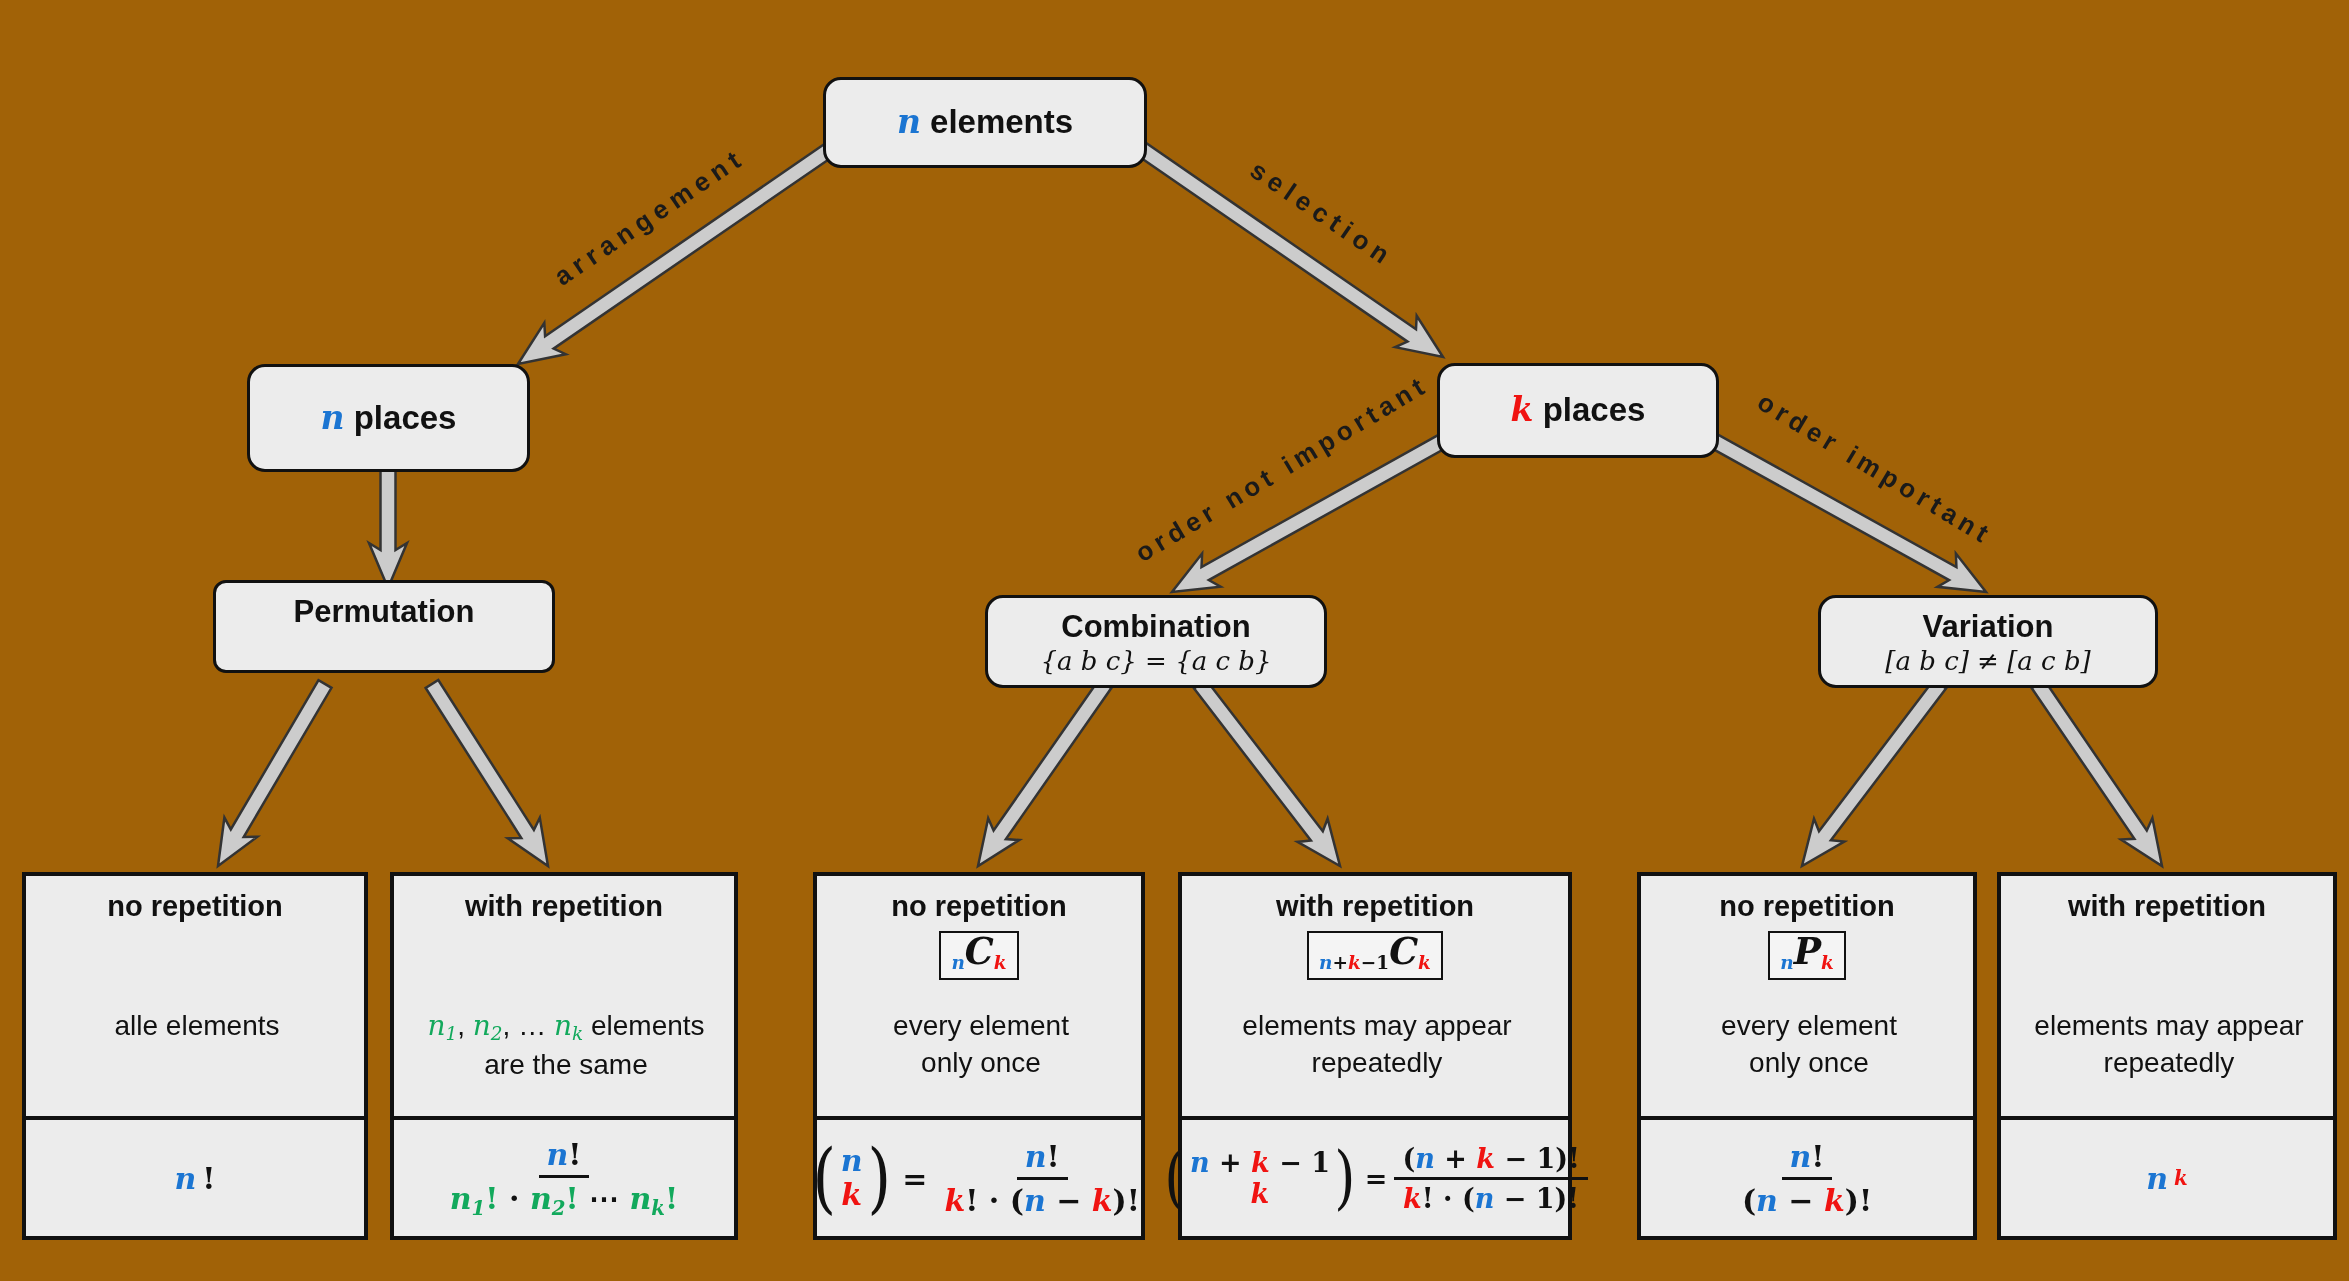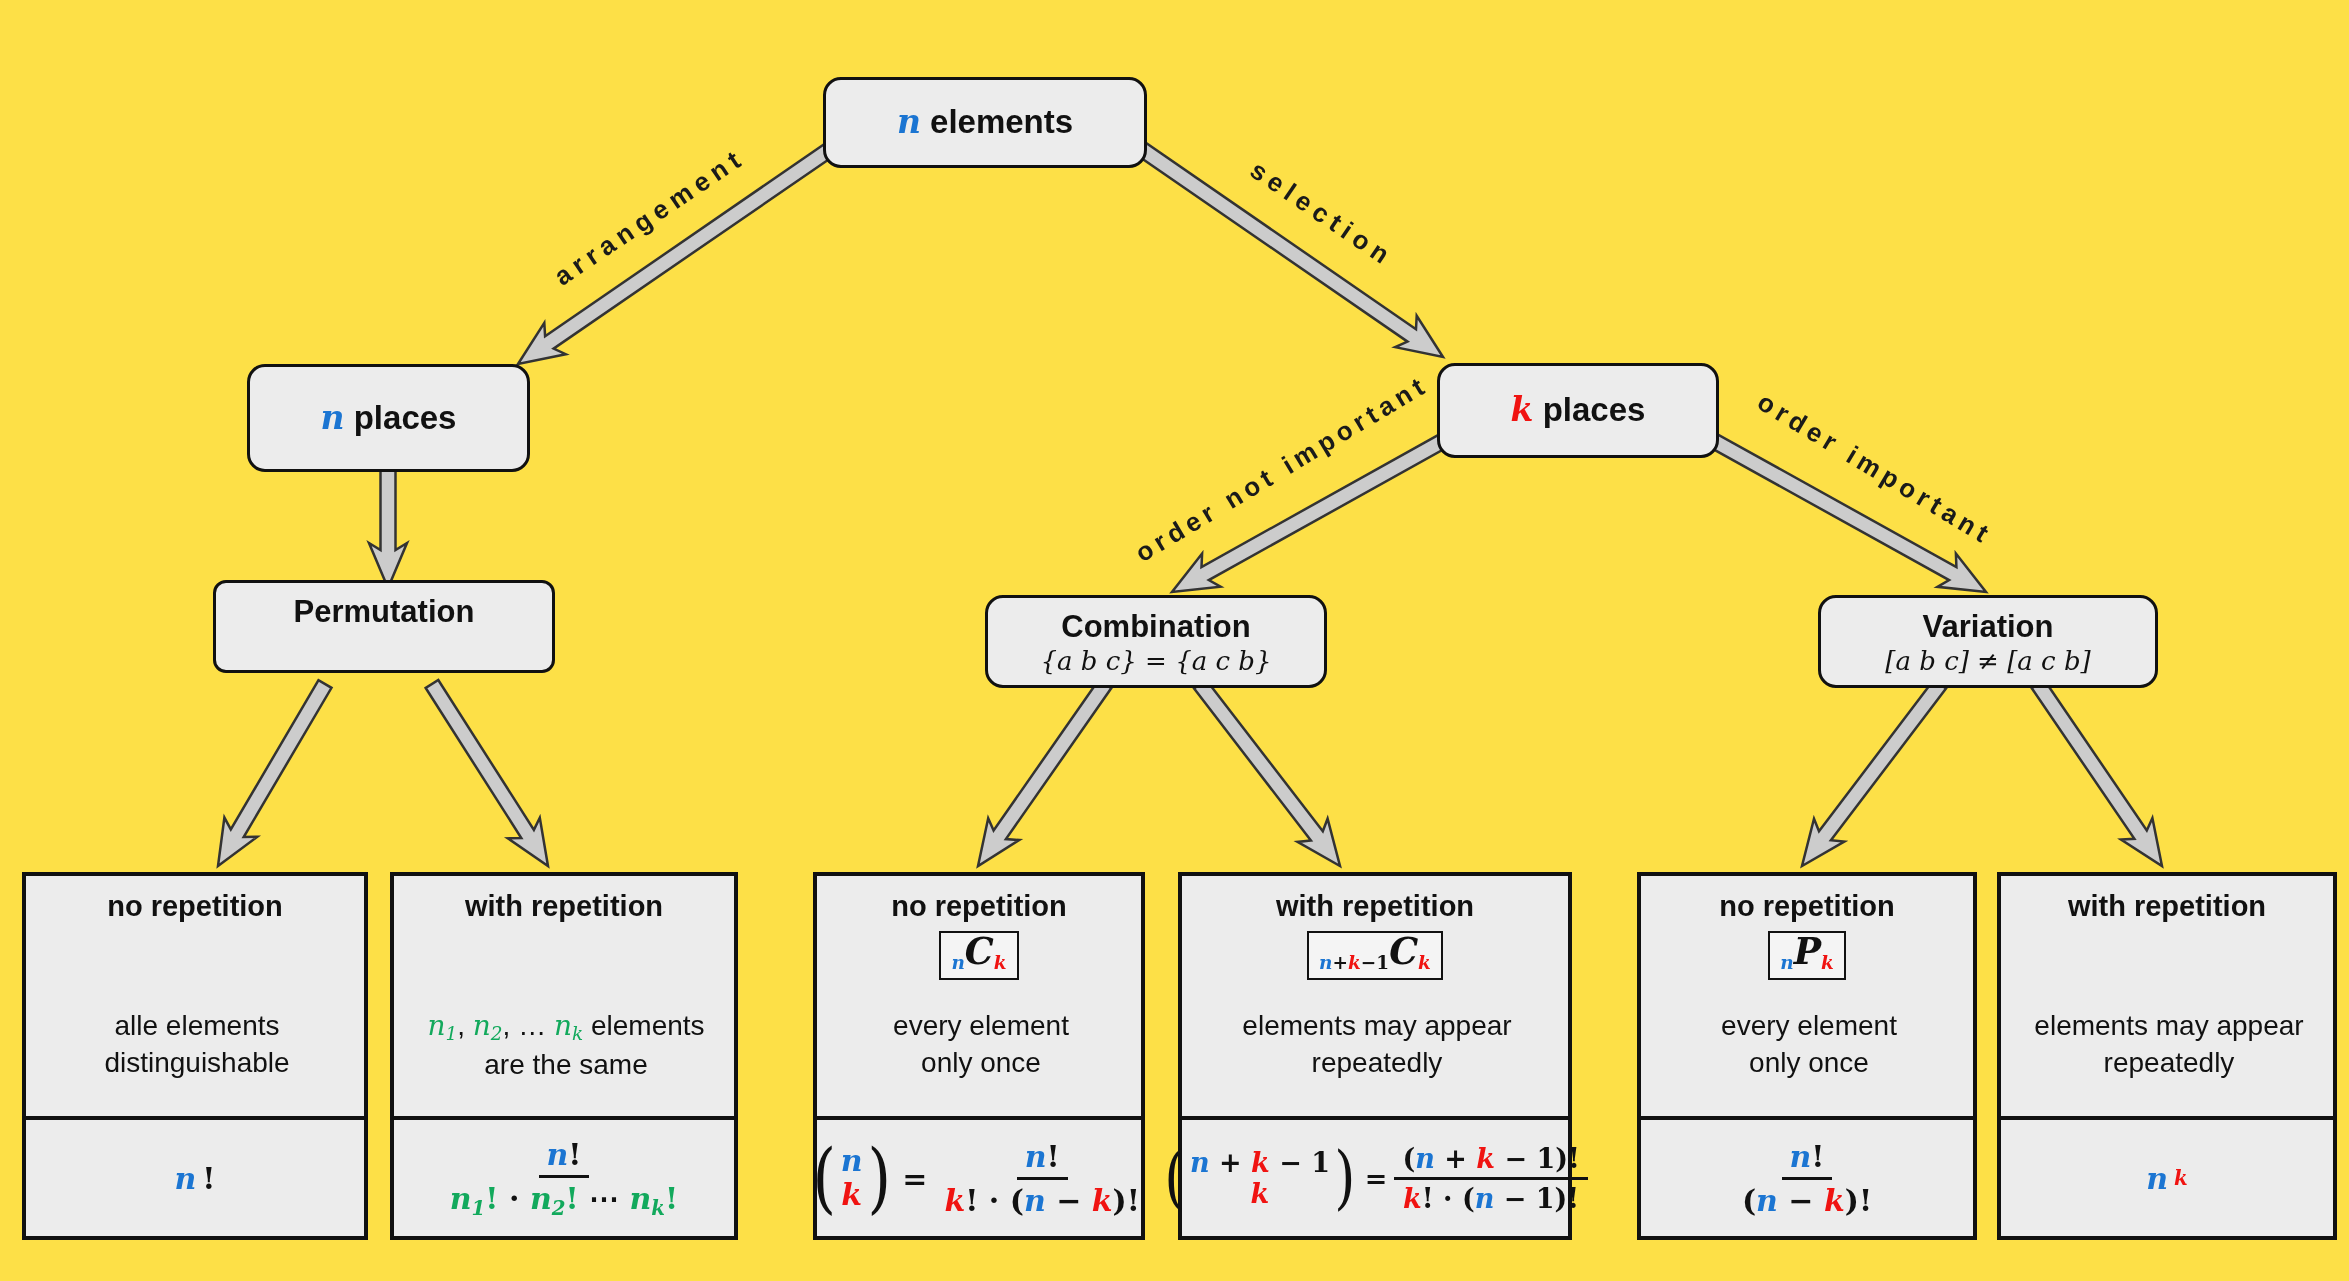--- a/index.html
+++ b/index.html
@@ -1,16 +1,16 @@
 <!DOCTYPE html>
 <html><head>
 <meta charset="utf-8">
 <style>
   html,body{margin:0;padding:0;background:#ffffff;}
-  .canvas{position:relative;width:2349px;height:1281px;background:#fde047;overflow:hidden;
+  .canvas{position:relative;width:2349px;height:1281px;background:#a16207;overflow:hidden;
           font-family:"Liberation Sans",sans-serif;color:#111;}
   
   #edges{position:absolute;left:0;top:0;z-index:1;}
   
   .node{position:absolute;z-index:2;background:#ececec;border:3px solid #111;border-radius:18px;
         box-sizing:border-box;display:flex;flex-direction:column;align-items:center;}
   .node-title{font-size:33px;font-weight:bold;white-space:nowrap;line-height:1.1;}
   .node-sub{font-family:"DejaVu Serif",serif;font-style:italic;font-size:26px;margin-top:2px;white-space:nowrap;}
   .center-one{justify-content:center;}
   .top-title{padding-top:12px;}
@@ -95,21 +95,20 @@
   <div class="edge-label" style="left:650px;top:217px;transform:translate(-50%,-50%) rotate(-34deg);">arrangement</div>
   <div class="edge-label" style="left:1322px;top:214px;transform:translate(-50%,-50%) rotate(34deg);">selection</div>
   <div class="edge-label" style="left:1282px;top:469px;transform:translate(-50%,-50%) rotate(-31deg);letter-spacing:5px;">order not important</div>
   <div class="edge-label" style="left:1875px;top:469px;transform:translate(-50%,-50%) rotate(31deg);letter-spacing:5px;">order important</div>
 
   <div class="leaf" style="left:22px;width:346px;">
     <div class="leaf-top">
       <div class="leaf-header">no repetition</div>
       <div class="leaf-body">
         <div><span class="tk">alle elements</span></div>
-        <div>distinguishable</div>
       </div>
     </div>
     <div class="leaf-bottom">
       <div class="formula-row">
           <span class="tk mb c-b">n</span>
           <span class="tk">!</span>
         </div>
     </div>
   </div>
 

